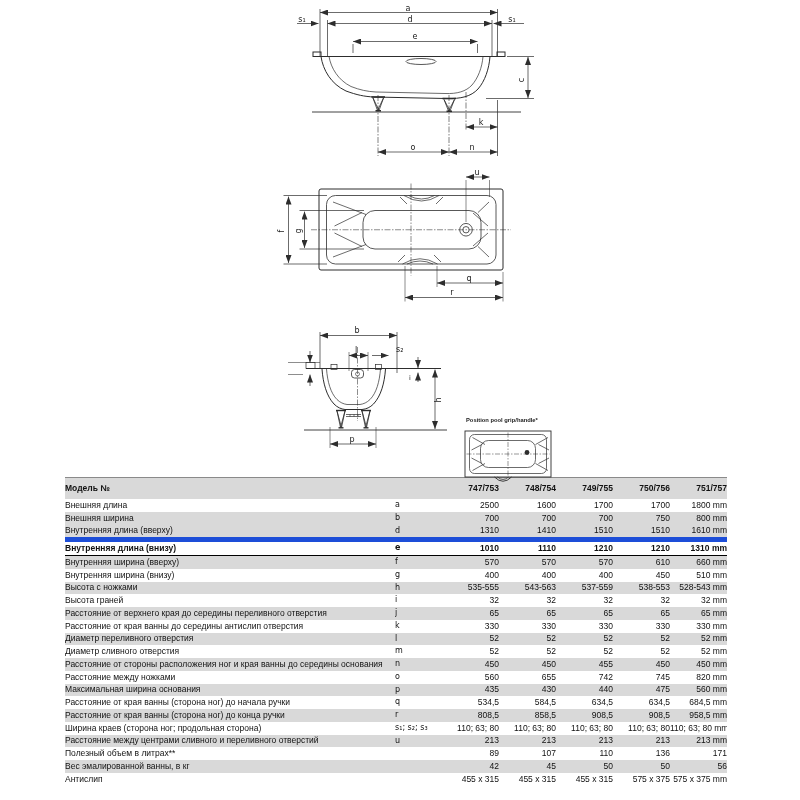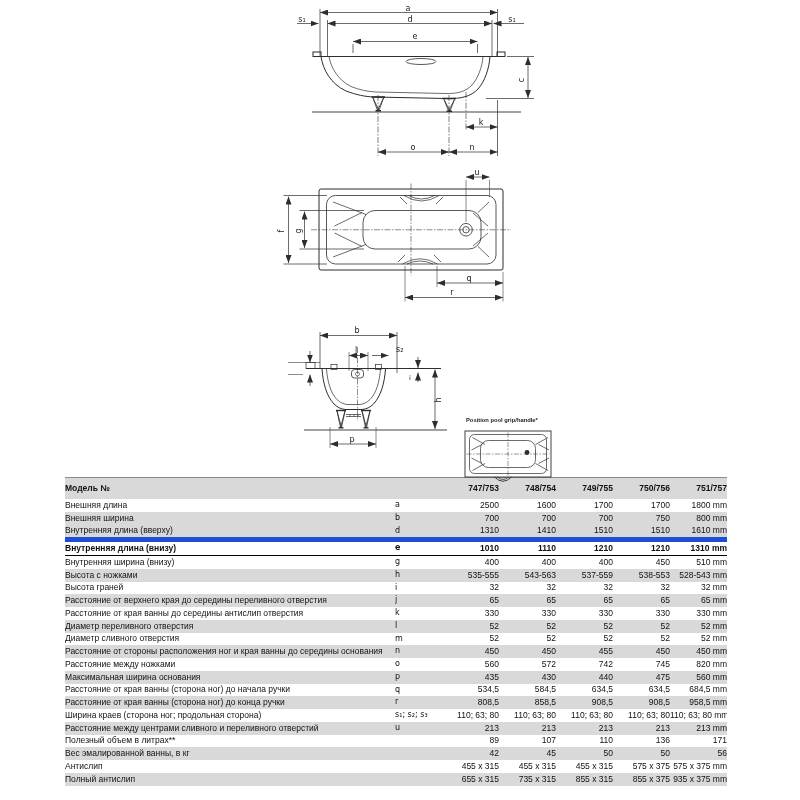--- a/index.html
+++ b/index.html
@@ -291,20 +291,29 @@
           </tr>
           <tr class="emph">
             <td class="lab">Внутренняя длина (внизу)</td>
             <td class="let">e</td>
             <td class="val">1010</td>
             <td class="val">1110</td>
             <td class="val">1210</td>
             <td class="val">1210</td>
             <td class="val">1310 mm</td>
           </tr>
+          <tr class="shade">
+            <td class="lab">Внутренняя ширина (вверху)</td>
+            <td class="let">f</td>
+            <td class="val">570</td>
+            <td class="val">570</td>
+            <td class="val">570</td>
+            <td class="val">610</td>
+            <td class="val">660 mm</td>
+          </tr>
           <tr>
             <td class="lab">Внутренняя ширина (внизу)</td>
             <td class="let">g</td>
             <td class="val">400</td>
             <td class="val">400</td>
             <td class="val">400</td>
             <td class="val">450</td>
             <td class="val">510 mm</td>
           </tr>
           <tr class="shade">
@@ -367,21 +376,21 @@
             <td class="val">450</td>
             <td class="val">450</td>
             <td class="val">455</td>
             <td class="val">450</td>
             <td class="val">450 mm</td>
           </tr>
           <tr>
             <td class="lab">Расстояние между ножками</td>
             <td class="let">o</td>
             <td class="val">560</td>
-            <td class="val">572</td>
+            <td class="val">655</td>
             <td class="val">742</td>
             <td class="val">745</td>
             <td class="val">820 mm</td>
           </tr>
           <tr class="shade">
             <td class="lab">Максимальная ширина основания</td>
             <td class="let">p</td>
             <td class="val">435</td>
             <td class="val">430</td>
             <td class="val">440</td>
@@ -444,26 +453,17 @@
           </tr>
           <tr>
             <td class="lab">Антислип</td>
             <td class="let"></td>
             <td class="val">455 x 315</td>
             <td class="val">455 x 315</td>
             <td class="val">455 x 315</td>
             <td class="val">575 x 375</td>
             <td class="val">575 x 375 mm</td>
           </tr>
-          <tr class="shade">
-            <td class="lab">Полный антислип</td>
-            <td class="let"></td>
-            <td class="val">655 x 315</td>
-            <td class="val">735 x 315</td>
-            <td class="val">855 x 315</td>
-            <td class="val">855 x 375</td>
-            <td class="val">935 x 375 mm</td>
-          </tr>
         </tbody>
   </table>
 </div>
 
 </div>
 
 </body></html>

